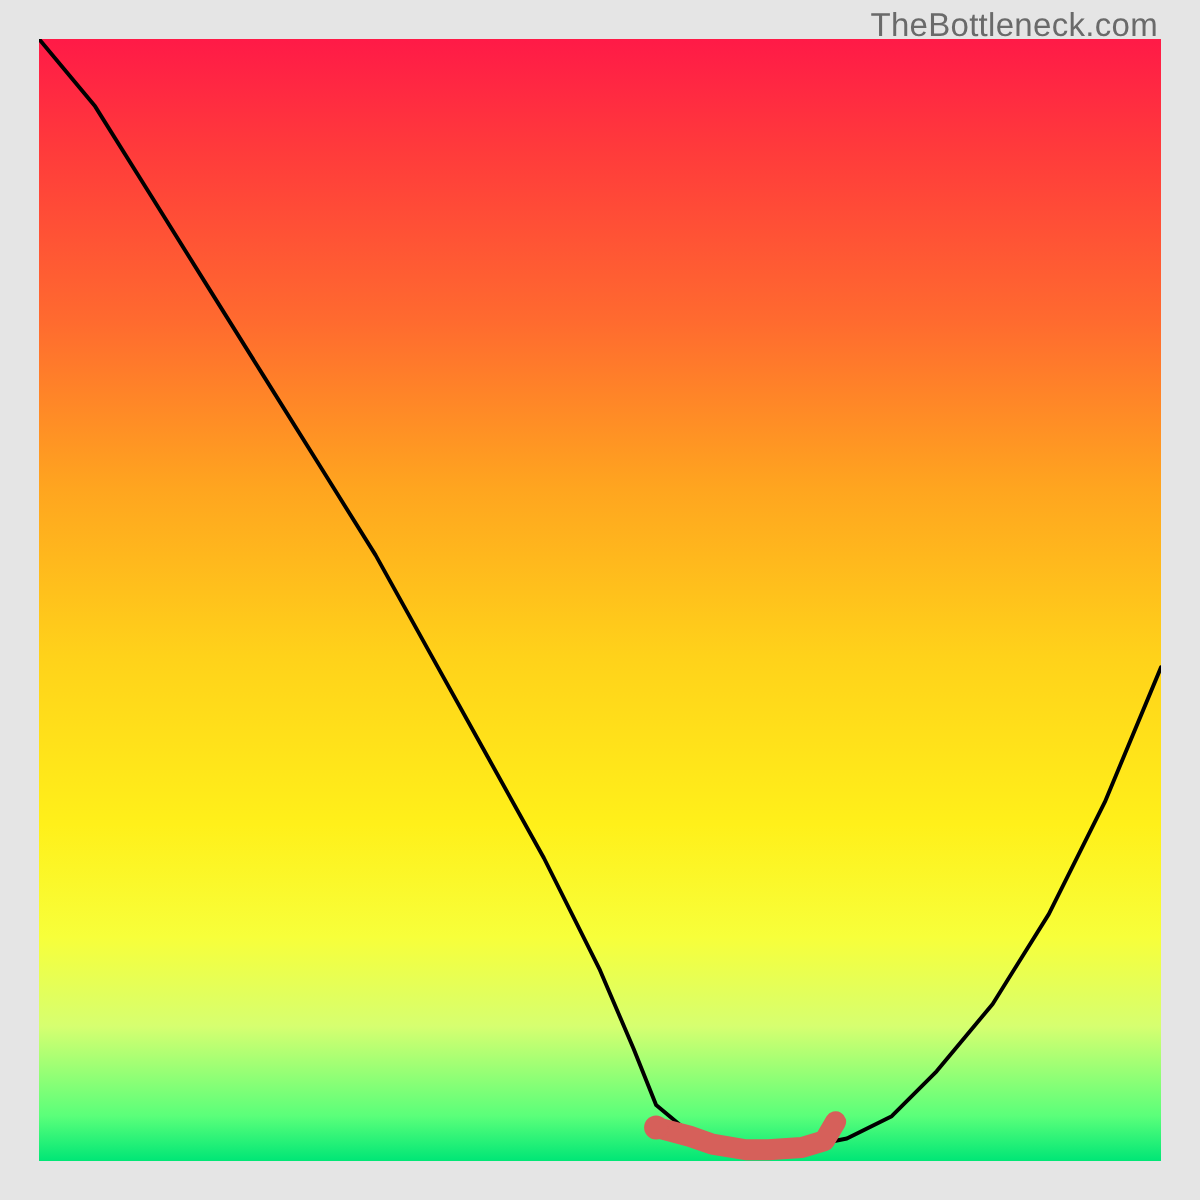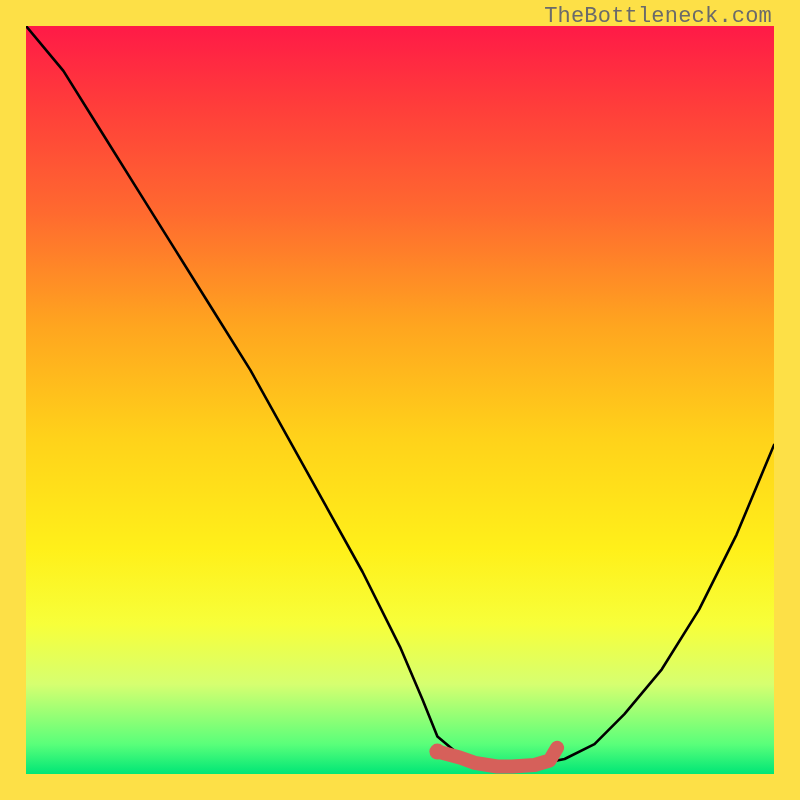--- a/index.html
+++ b/index.html
@@ -8,22 +8,21 @@
     background: #000;
     width: 800px;
     height: 800px;
     overflow: hidden;
     font-family: Arial, Helvetica, sans-serif;
   }
   .container {
     position: relative;
     width: 800px;
     height: 800px;
-    background: #fde047;
-    font-family: Liberation Mono, monospace;
+    background: #e5e5e5;
   }
   .plot-area {
     position: absolute;
     left: 26px;
     top: 26px;
     width: 748px;
     height: 748px;
     background: linear-gradient(to bottom,
       #ff1a47 0%,
       #ff3b3b 10%,

